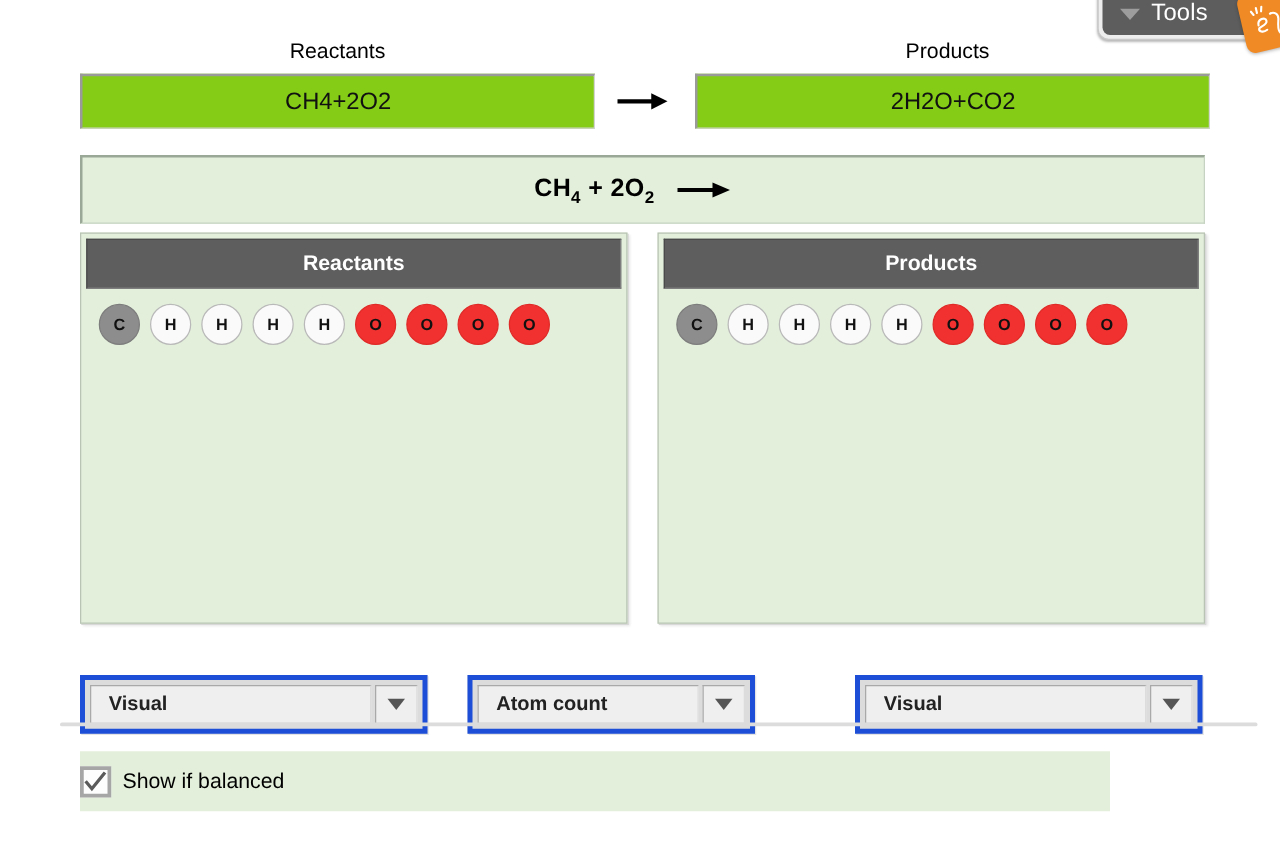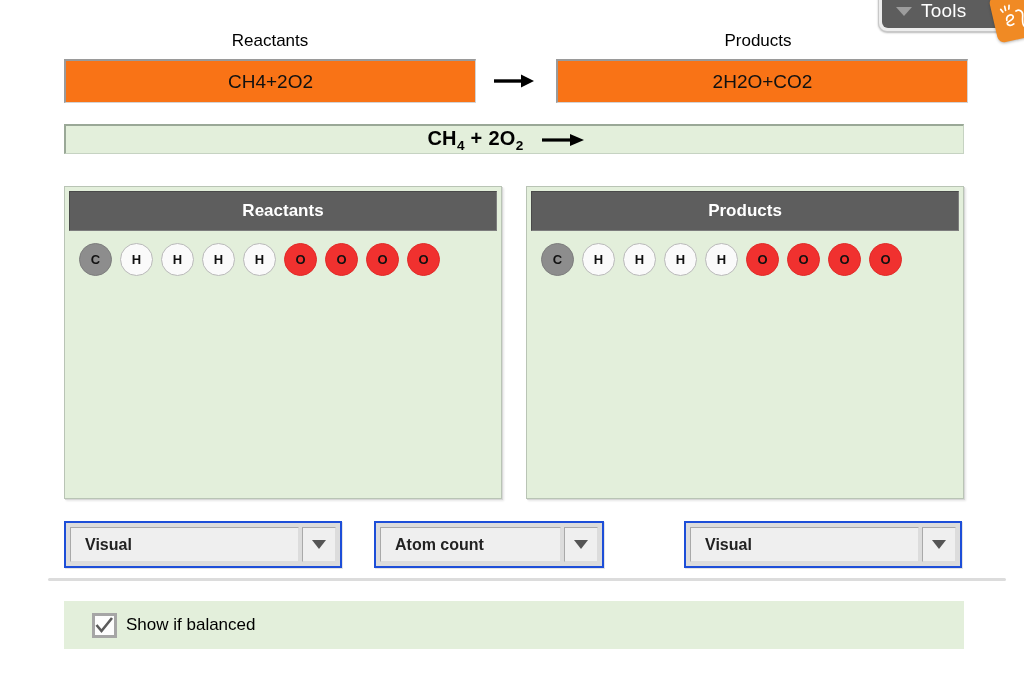--- a/index.html
+++ b/index.html
@@ -79,21 +79,21 @@
     text-align: center;
   }
   #label-reactants { left: 64px; width: 412px; }
   #label-products  { left: 552px; width: 412px; }
 
   
   .formula-input {
     position: absolute;
     top: 59px;
     height: 44px;
-    background: #f97316;
+    background: #84cc16;
     border-top: 2px solid #9a9a9a;
     border-left: 2px solid #9a9a9a;
     border-right: 1px solid #d3d3d3;
     border-bottom: 1px solid #d3d3d3;
     box-sizing: border-box;
     display: flex;
     align-items: center;
     justify-content: center;
     font-size: 19px;
     color: #111;
@@ -112,21 +112,21 @@
     align-items: center;
     justify-content: center;
   }
 
   
   #equation-strip {
     position: absolute;
     left: 64px;
     top: 124px;
     width: 900px;
-    height: 30px;
+    height: 55px;
     background: #e3efdb;
     border-top: 2px solid #9aa897;
     border-left: 2px solid #9aa897;
     border-right: 1px solid #c6d3c2;
     border-bottom: 1px solid #c6d3c2;
     box-sizing: border-box;
     display: flex;
     align-items: center;
     justify-content: center;
     font-size: 20px;
@@ -195,24 +195,24 @@
     box-sizing: border-box;
     cursor: pointer;
   }
   .atom.carbon   { background: #8d8d8d; border: 1px solid #7d7d7d; }
   .atom.hydrogen { background: #fafafa; border: 1px solid #b9b9b9; }
   .atom.oxygen   { background: #f0312f; border: 1px solid #e02a28; }
 
   
   .dropdown {
     position: absolute;
-    top: 521px;
+    top: 540px;
     height: 47px;
     background: #dcdcdc;
-    border: 2px solid #1d4ed8;
+    border: 4px solid #1d4ed8;
     box-shadow: 1px 1px 0 #e4e4e4;
     box-sizing: border-box;
     padding: 4px;
     display: flex;
     align-items: stretch;
     cursor: pointer;
   }
   #dropdown-left   { left: 64px;  width: 278px; }
   #dropdown-middle { left: 374px; width: 230px; }
   #dropdown-right  { left: 684px; width: 278px; }
@@ -261,27 +261,27 @@
     height: 3px;
     background: #dcdcdc;
     border-radius: 2px;
   }
 
   
   #status-bar {
     position: absolute;
     left: 64px;
     top: 601px;
-    width: 900px;
+    width: 824px;
     height: 48px;
     background: #e3efdb;
     box-sizing: border-box;
     display: flex;
     align-items: center;
-    padding-left: 28px;
+    padding-left: 0;
   }
   #balanced-checkbox {
     width: 25px;
     height: 25px;
     background: #fdfdfd;
     border: 3px solid #a6a6a6;
     box-sizing: border-box;
     display: flex;
     align-items: center;
     justify-content: center;

